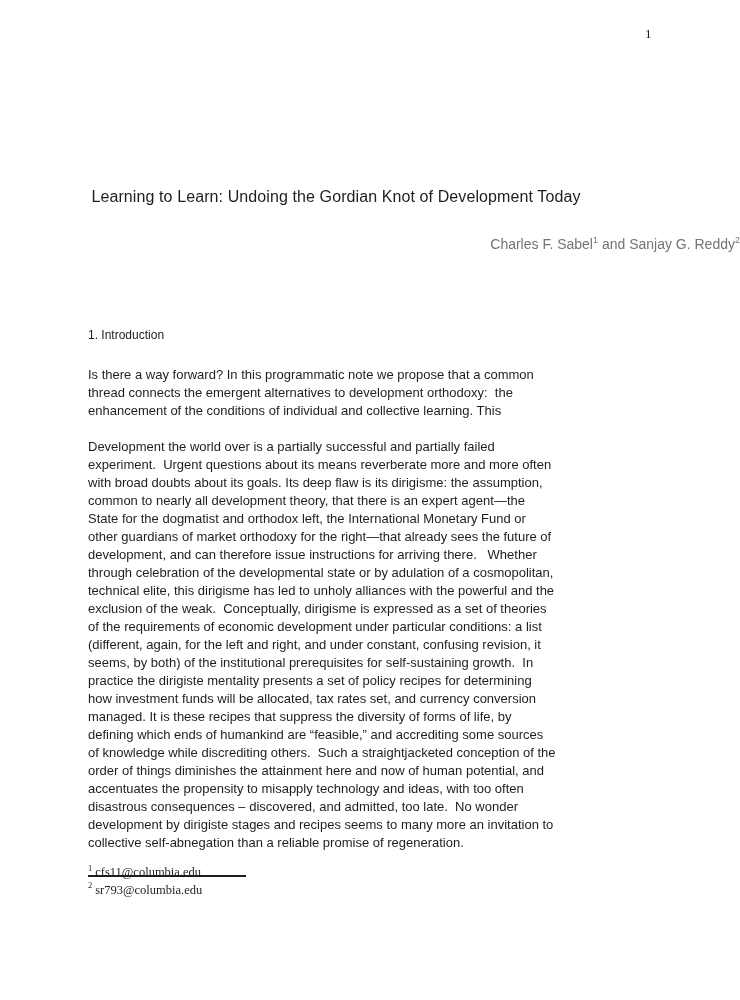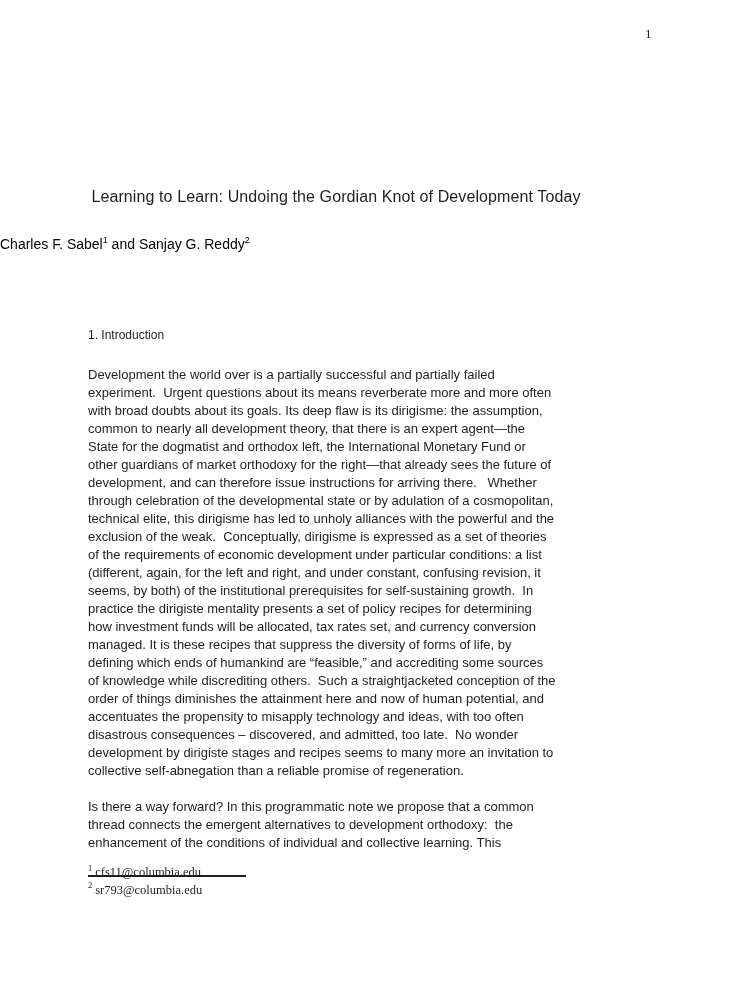--- a/index.html
+++ b/index.html
@@ -30,23 +30,23 @@
     font-size: 16px;
     font-weight: normal;
     letter-spacing: 0.1px;
     color: #1e1e1e;
   }
   .authors {
     position: absolute;
     top: 236px;
     left: 0;
     width: 740px;
-    text-align: left;
+    text-align: right;
     font-size: 14px;
-    color: #000000;
+    color: #737373;
   }
   .authors sup {
     font-size: 9px;
     vertical-align: super;
     line-height: 0;
   }
   .section-heading {
     position: absolute;
     top: 328px;
     left: 88px;
@@ -98,20 +98,23 @@
 
   <div class="page-number">1</div>
 
   <h1 class="title">Learning to Learn: Undoing the Gordian Knot of Development Today</h1>
 
   <div class="authors"><span>Charles F. Sabel</span><sup>1</sup><span> and </span><span>Sanjay G. Reddy</span><sup>2</sup></div>
 
   <h2 class="section-heading">1. Introduction</h2>
 
   <div class="body-text">
+    <p class="para">Is there a way forward? In this programmatic note we propose that a common
+thread connects the emergent alternatives to development orthodoxy:  the
+enhancement of the conditions of individual and collective learning. This</p>
     <p class="para">Development the world over is a partially successful and partially failed
 experiment.  Urgent questions about its means reverberate more and more often
 with broad doubts about its goals. Its deep flaw is its dirigisme: the assumption,
 common to nearly all development theory, that there is an expert agent—the
 State for the dogmatist and orthodox left, the International Monetary Fund or
 other guardians of market orthodoxy for the right—that already sees the future of
 development, and can therefore issue instructions for arriving there.   Whether
 through celebration of the developmental state or by adulation of a cosmopolitan,
 technical elite, this dirigisme has led to unholy alliances with the powerful and the
 exclusion of the weak.  Conceptually, dirigisme is expressed as a set of theories
@@ -121,23 +124,20 @@
 practice the dirigiste mentality presents a set of policy recipes for determining
 how investment funds will be allocated, tax rates set, and currency conversion
 managed. It is these recipes that suppress the diversity of forms of life, by
 defining which ends of humankind are “feasible,” and accrediting some sources
 of knowledge while discrediting others.  Such a straightjacketed conception of the
 order of things diminishes the attainment here and now of human potential, and
 accentuates the propensity to misapply technology and ideas, with too often
 disastrous consequences – discovered, and admitted, too late.  No wonder
 development by dirigiste stages and recipes seems to many more an invitation to
 collective self-abnegation than a reliable promise of regeneration.</p>
-    <p class="para">Is there a way forward? In this programmatic note we propose that a common
-thread connects the emergent alternatives to development orthodoxy:  the
-enhancement of the conditions of individual and collective learning. This</p>
   </div>
 
   <div class="footnote-sep"></div>
 
   <div class="footnotes">
     <div class="footnote"><sup>1</sup><span>cfs11@columbia.edu</span></div>
     <div class="footnote"><sup>2</sup><span>sr793@columbia.edu</span></div>
   </div>
 
 </div>

